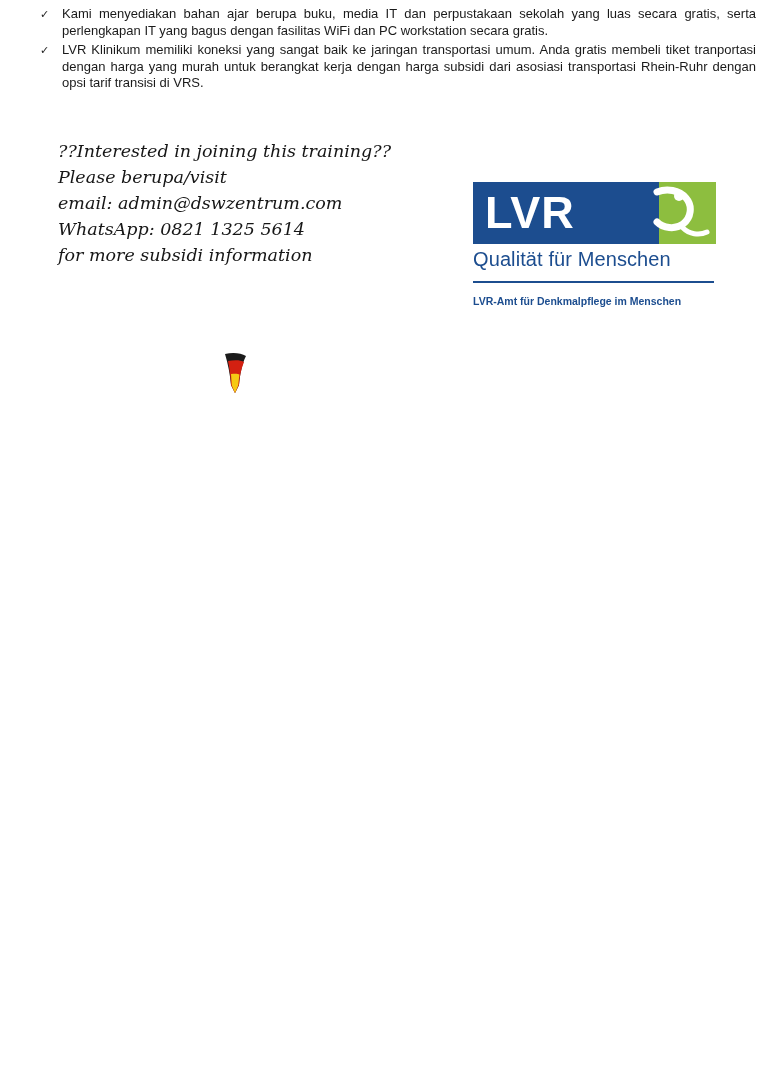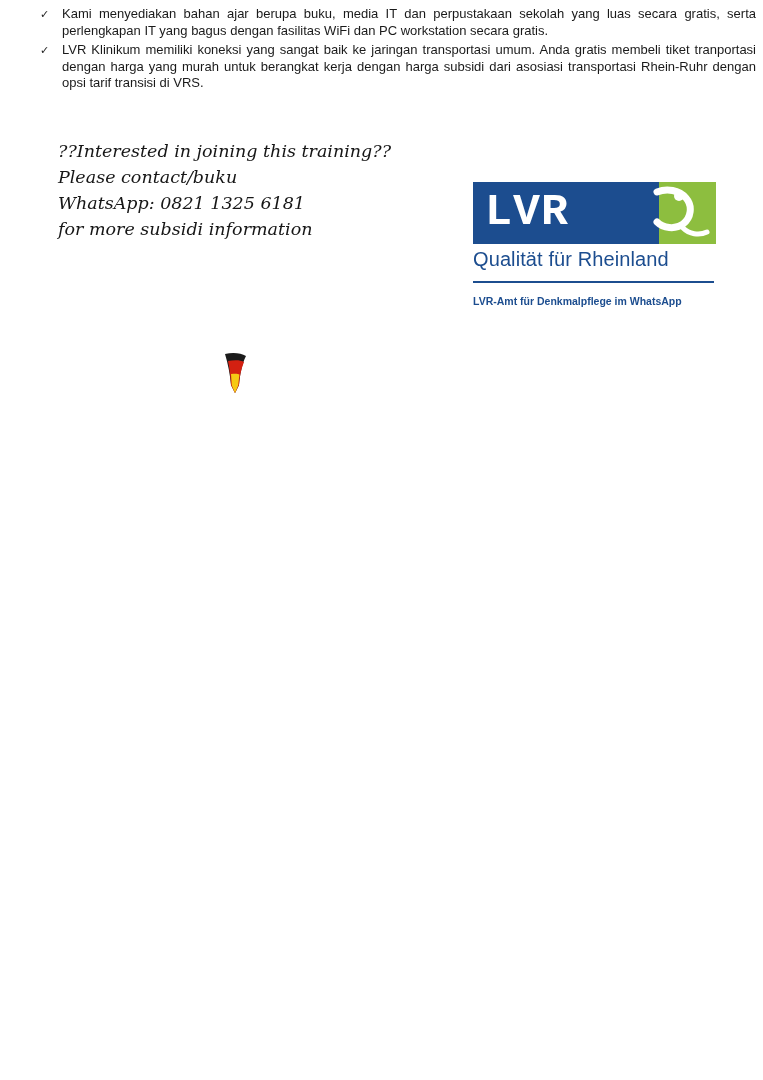--- a/index.html
+++ b/index.html
@@ -98,21 +98,21 @@
     left: 186px;
     top: 0;
     width: 57px;
     height: 62px;
     background: #8dbe3f;
   }
   .lvr-mark .lvr-text {
     position: absolute;
     left: 12px;
     top: 5px;
-    font-family: Liberation Mono, monospace;
+    font-family: Liberation Sans, sans-serif;
     font-weight: bold;
     font-size: 45px;
     letter-spacing: 1px;
     color: #ffffff;
     line-height: 52px;
   }
   .lvr-mark .face {
     position: absolute;
     left: 180px;
     top: 2px;
@@ -152,22 +152,23 @@
 
   <div class="bullet-item">
     <span class="bullet-mark">✓</span>
     <span class="bullet-text">LVR Klinikum memiliki koneksi yang sangat baik ke jaringan transportasi umum. Anda gratis membeli tiket tranportasi dengan harga yang murah untuk berangkat kerja dengan harga subsidi dari asosiasi transportasi Rhein-Ruhr dengan opsi tarif transisi di VRS.</span>
   </div>
 
 </div>
 
 <div class="contact-block">
   <div class="contact-line">??Interested in joining this training??</div>
-  <div class="contact-line">Please contact/buku</div>
-  <div class="contact-line">WhatsApp: 0821 1325 6181</div>
+  <div class="contact-line">Please berupa/visit</div>
+  <div class="contact-line">email: admin@dswzentrum.com</div>
+  <div class="contact-line">WhatsApp: 0821 1325 5614</div>
   <div class="contact-line">for more subsidi information</div>
 </div>
 
 <div class="flag-badge">
   <svg viewBox="0 0 32 42" width="32" height="42" aria-hidden="true">
     <path d="M6 2 C14 0 22 1 27 4 C23 12 21 22 20 33 L16 41 L12 33 C11 22 9 12 6 2 Z" fill="#1b1b1b"></path>
     <path d="M9 9 C15 8 22 8 25 10 C22 17 20.5 25 20 33 L16 41 L12 33 C11.5 25 10.5 16 9 9 Z" fill="#d32011"></path>
     <path d="M12 22 C16 21.5 19 21.5 20.4 22.4 C20 26 19.6 30 19.2 33.4 L16 41 L12.8 33.4 C12.6 30 12.3 26 12 22 Z" fill="#f6c915"></path>
   </svg>
 </div>
@@ -176,16 +177,16 @@
   <div class="lvr-mark">
     <div class="blue-box"></div>
     <div class="green-box"></div>
     <div class="lvr-text">LVR</div>
     <svg class="face" viewBox="0 0 66 60" aria-hidden="true">
       <path d="M4 8 C14 4 26 6 33 14 C40 22 38 34 30 40 C22 46 10 44 4 38" fill="none" stroke="#ffffff" stroke-width="7" stroke-linecap="round"></path>
       <circle cx="26" cy="12" r="5" fill="#ffffff"></circle>
       <path d="M30 44 C36 50 46 52 54 48" fill="none" stroke="#ffffff" stroke-width="5" stroke-linecap="round"></path>
     </svg>
   </div>
-  <div class="lvr-claim">Qualität für Rheinland</div>
+  <div class="lvr-claim">Qualität für Menschen</div>
   <div class="lvr-rule"></div>
-  <div class="lvr-sub">LVR-Amt für Denkmalpflege im WhatsApp</div>
+  <div class="lvr-sub">LVR-Amt für Denkmalpflege im Menschen</div>
 </div>
 
 </body></html>

